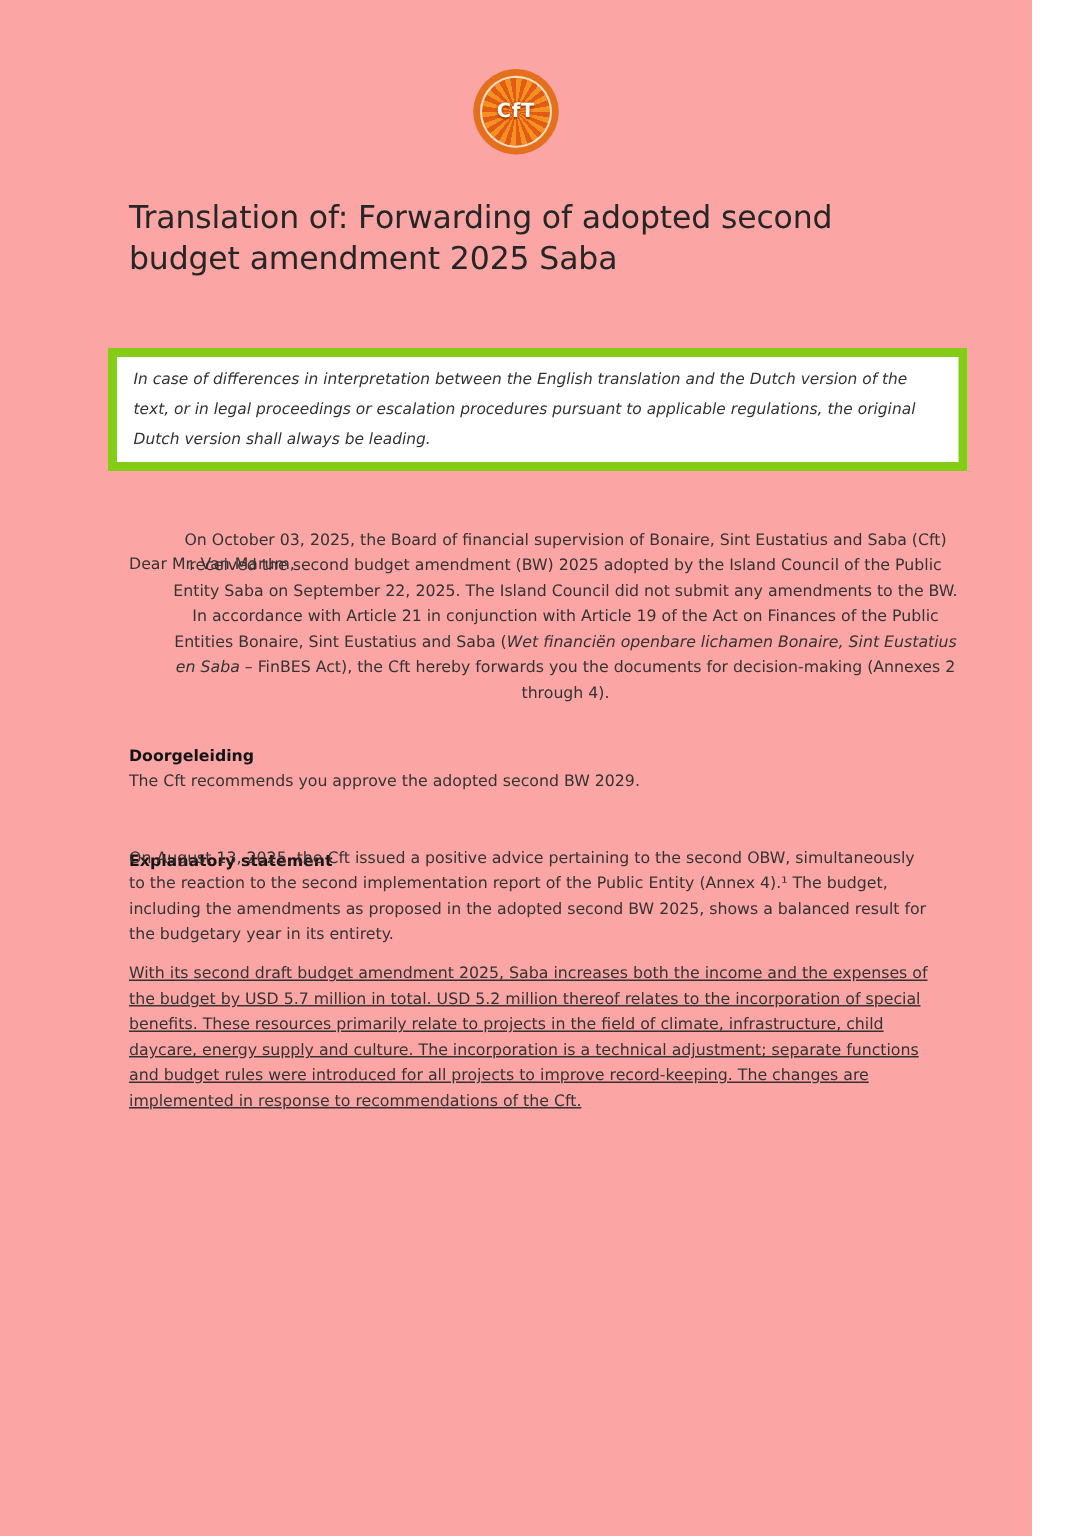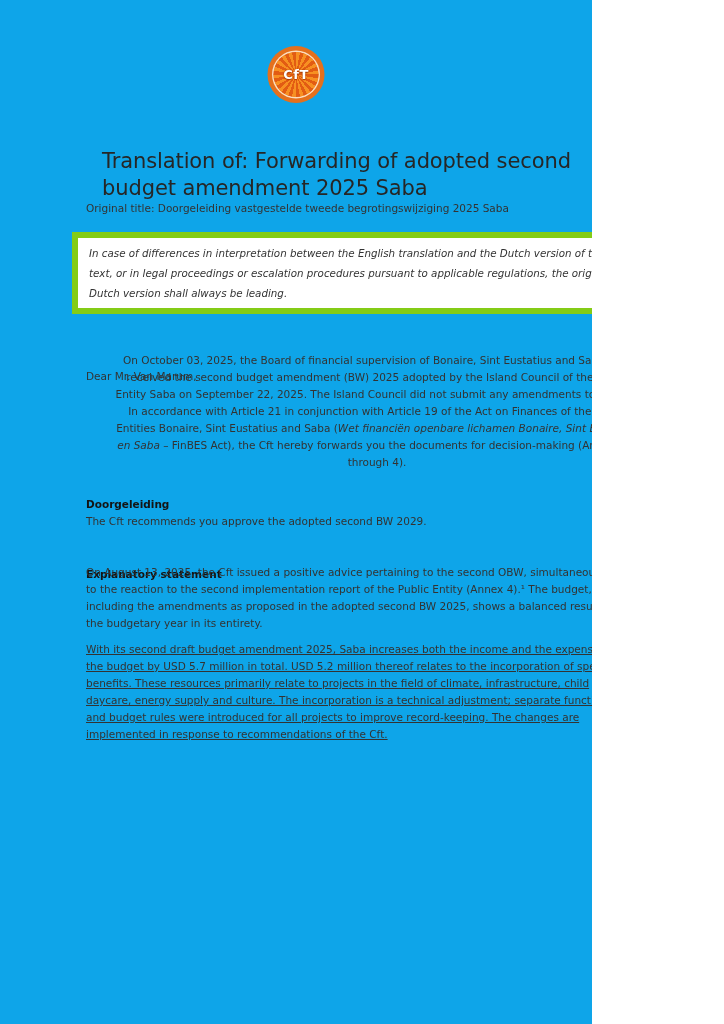--- a/index.html
+++ b/index.html
@@ -2,23 +2,23 @@
 <html><head>
 <meta charset="utf-8">
 <style>
   html, body {
     margin: 0;
     padding: 0;
     background: #ffffff;
   }
   .page {
     position: relative;
-    width: 592px;
+    width: 688px;
     height: 1024px;
-    background: #0ea5e9;
+    background: #fca5a5;
     font-family: "DejaVu Sans", "Liberation Sans", sans-serif;
     color: #333333;
     overflow: hidden;
   }
 
   
   .logo {
     position: absolute;
     top: 46px;
     left: 50%;
@@ -48,21 +48,21 @@
     letter-spacing: 0.5px;
     text-shadow: 0 0 2px #a83d05, 0 1px 1px #a83d05;
   }
 
   
   .title {
     position: absolute;
     top: 132px;
     left: 86px;
     width: 590px;
-    margin: 16px;
+    margin: 0;
     font-size: 21px;
     font-weight: 400;
     line-height: 27px;
     letter-spacing: -0.1px;
     color: #262626;
     white-space: pre-line;
   }
   .original-title {
     position: absolute;
     top: 200px;
@@ -120,21 +120,20 @@
 
   <div class="logo">
     <div class="logo-inner">
       <span class="logo-text">CfT</span>
     </div>
   </div>
 
   <h1 class="title">Translation of: Forwarding of adopted second
 budget amendment 2025 Saba</h1>
 
-  <div class="original-title">Original title: Doorgeleiding vastgestelde tweede begrotingswijziging 2025 Saba</div>
 
   <div class="disclaimer">
     <p class="disclaimer-text">In case of differences in interpretation between the English translation and the Dutch version of the
 text, or in legal proceedings or escalation procedures pursuant to applicable regulations, the original
 Dutch version shall always be leading.</p>
   </div>
 
   <p class="salutation">Dear Mr. Van Marum,</p>
 
   <p class="para intro"><span>On October 03, 2025, the Board of financial supervision of Bonaire, Sint Eustatius and Saba (Cft)

